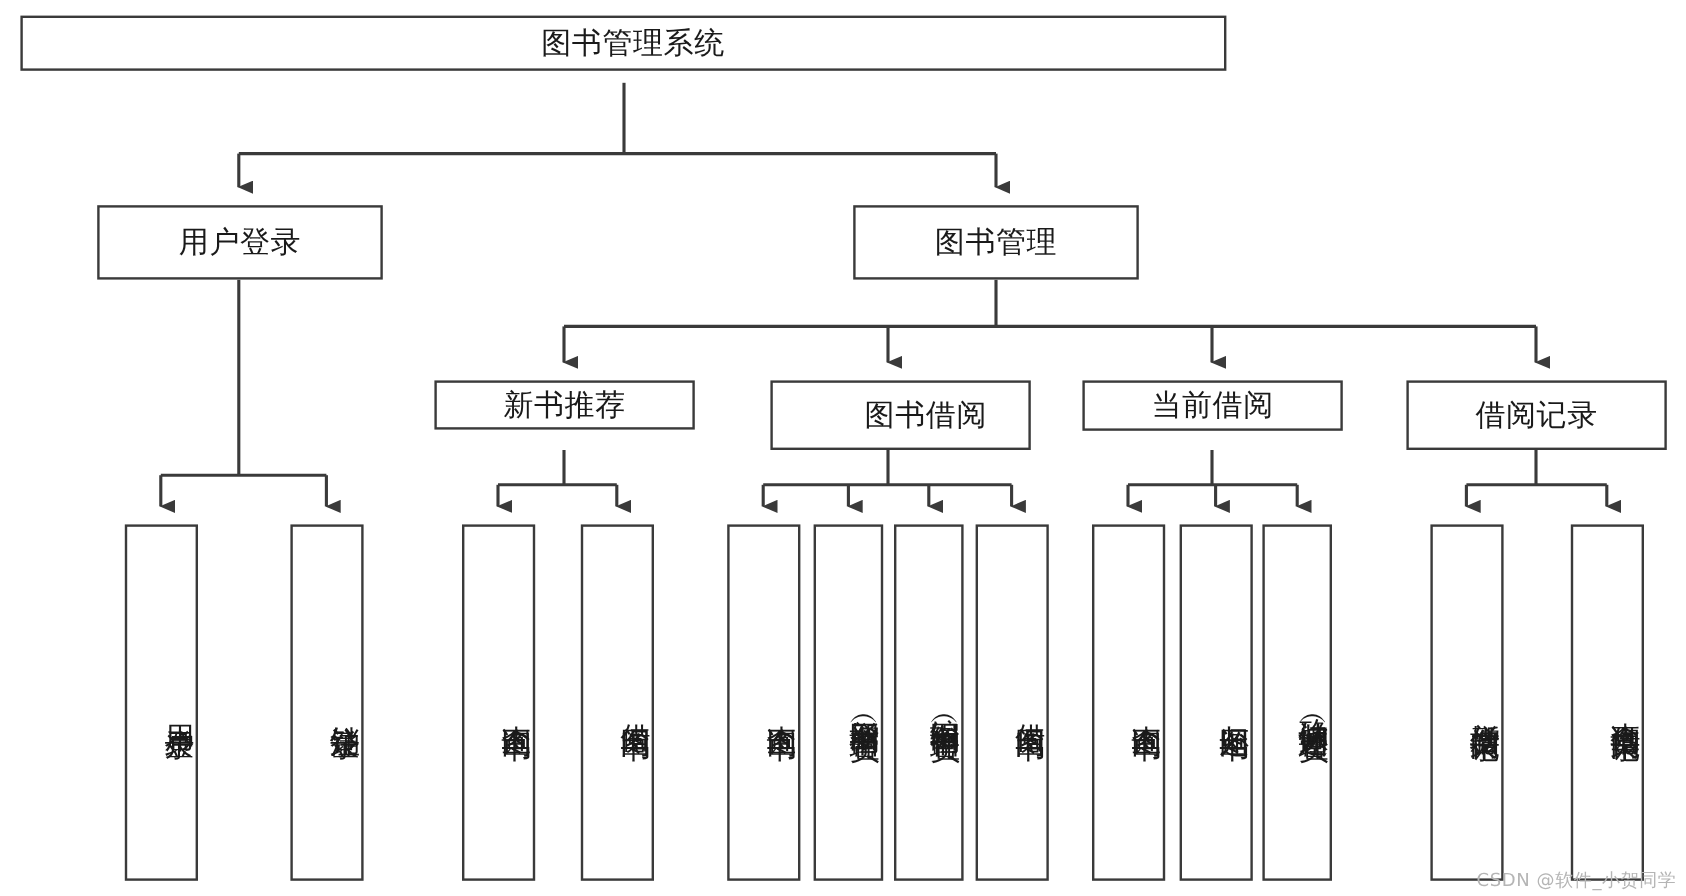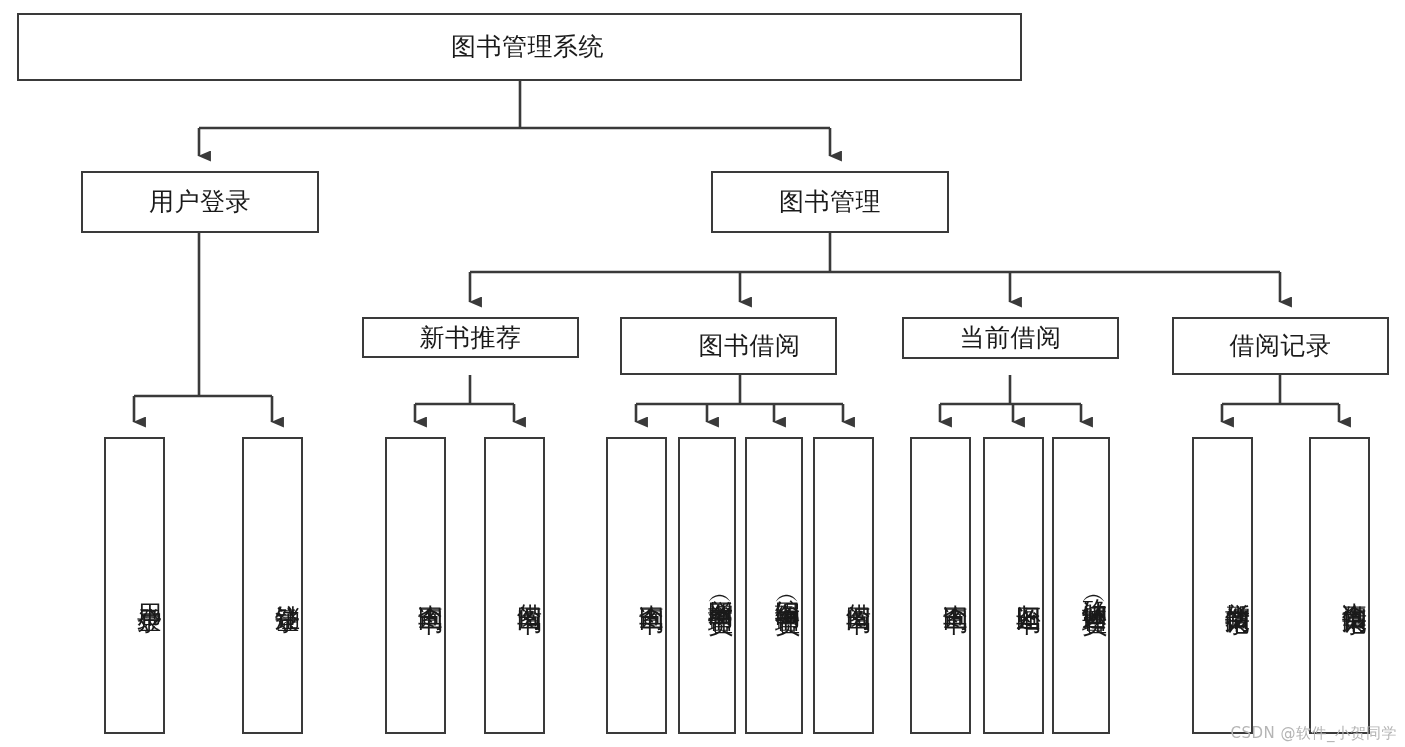--- a/index.html
+++ b/index.html
@@ -121,35 +121,35 @@
       <path d="M 1013 404 L 1013 422" marker-end="url(#arrow)"></path>
       <path d="M 1081 404 L 1081 422" marker-end="url(#arrow)"></path>
 
       <path d="M 1280 375 L 1280 404"></path>
       <path d="M 1222 404 L 1339 404"></path>
       <path d="M 1222 404 L 1222 422" marker-end="url(#arrow)"></path>
       <path d="M 1339 404 L 1339 422" marker-end="url(#arrow)"></path>
     </g>
   </svg>
 
-  <div class="node horiz" style="left:17px; top:13px; width:1005px; height:68px;padding-left:16px;">
+  <div class="node horiz" style="left:17px; top:13px; width:1005px; height:46px;padding-left:16px;">
     <span class="label">图书管理系统</span>
   </div>
 
   <div class="node horiz" style="left:81px; top:171px; width:238px; height:62px;">
     <span class="label">用户登录</span>
   </div>
   <div class="node horiz" style="left:711px; top:171px; width:238px; height:62px;">
     <span class="label">图书管理</span>
   </div>
 
   <div class="node horiz" style="left:362px; top:317px; width:217px; height:41px;">
     <span class="label">新书推荐</span>
   </div>
-  <div class="node horiz" style="left:620px; top:317px; width:217px; height:58px;padding-left:42px;">
+  <div class="node horiz" style="left:642px; top:317px; width:217px; height:58px;padding-left:42px;">
     <span class="label">图书借阅</span>
   </div>
   <div class="node horiz" style="left:902px; top:317px; width:217px; height:42px;">
     <span class="label">当前借阅</span>
   </div>
   <div class="node horiz" style="left:1172px; top:317px; width:217px; height:58px;">
     <span class="label">借阅记录</span>
   </div>
 
   <div class="node vert" style="left:104px; top:437px; width:61px; height:297px;">

